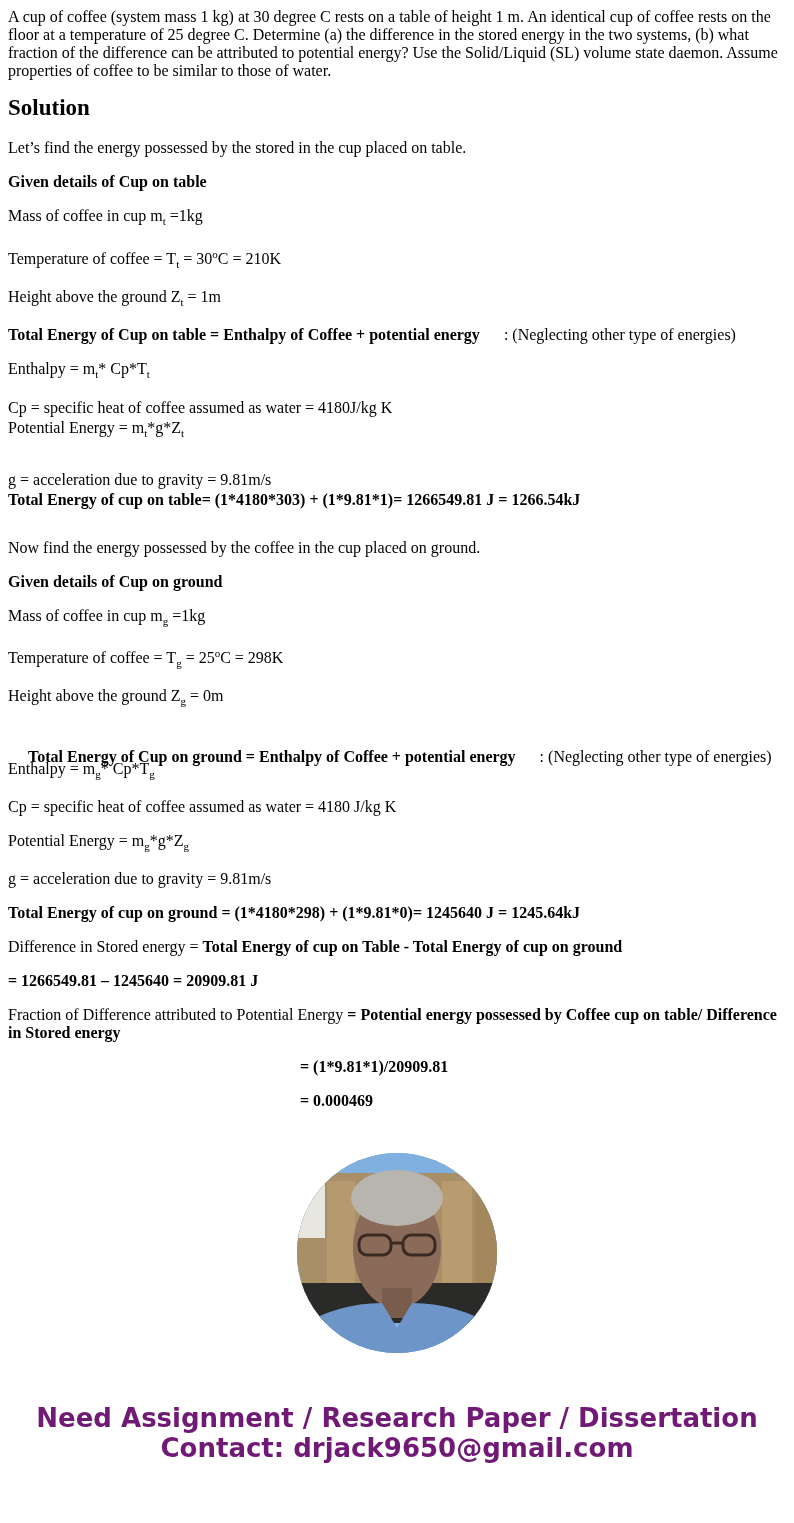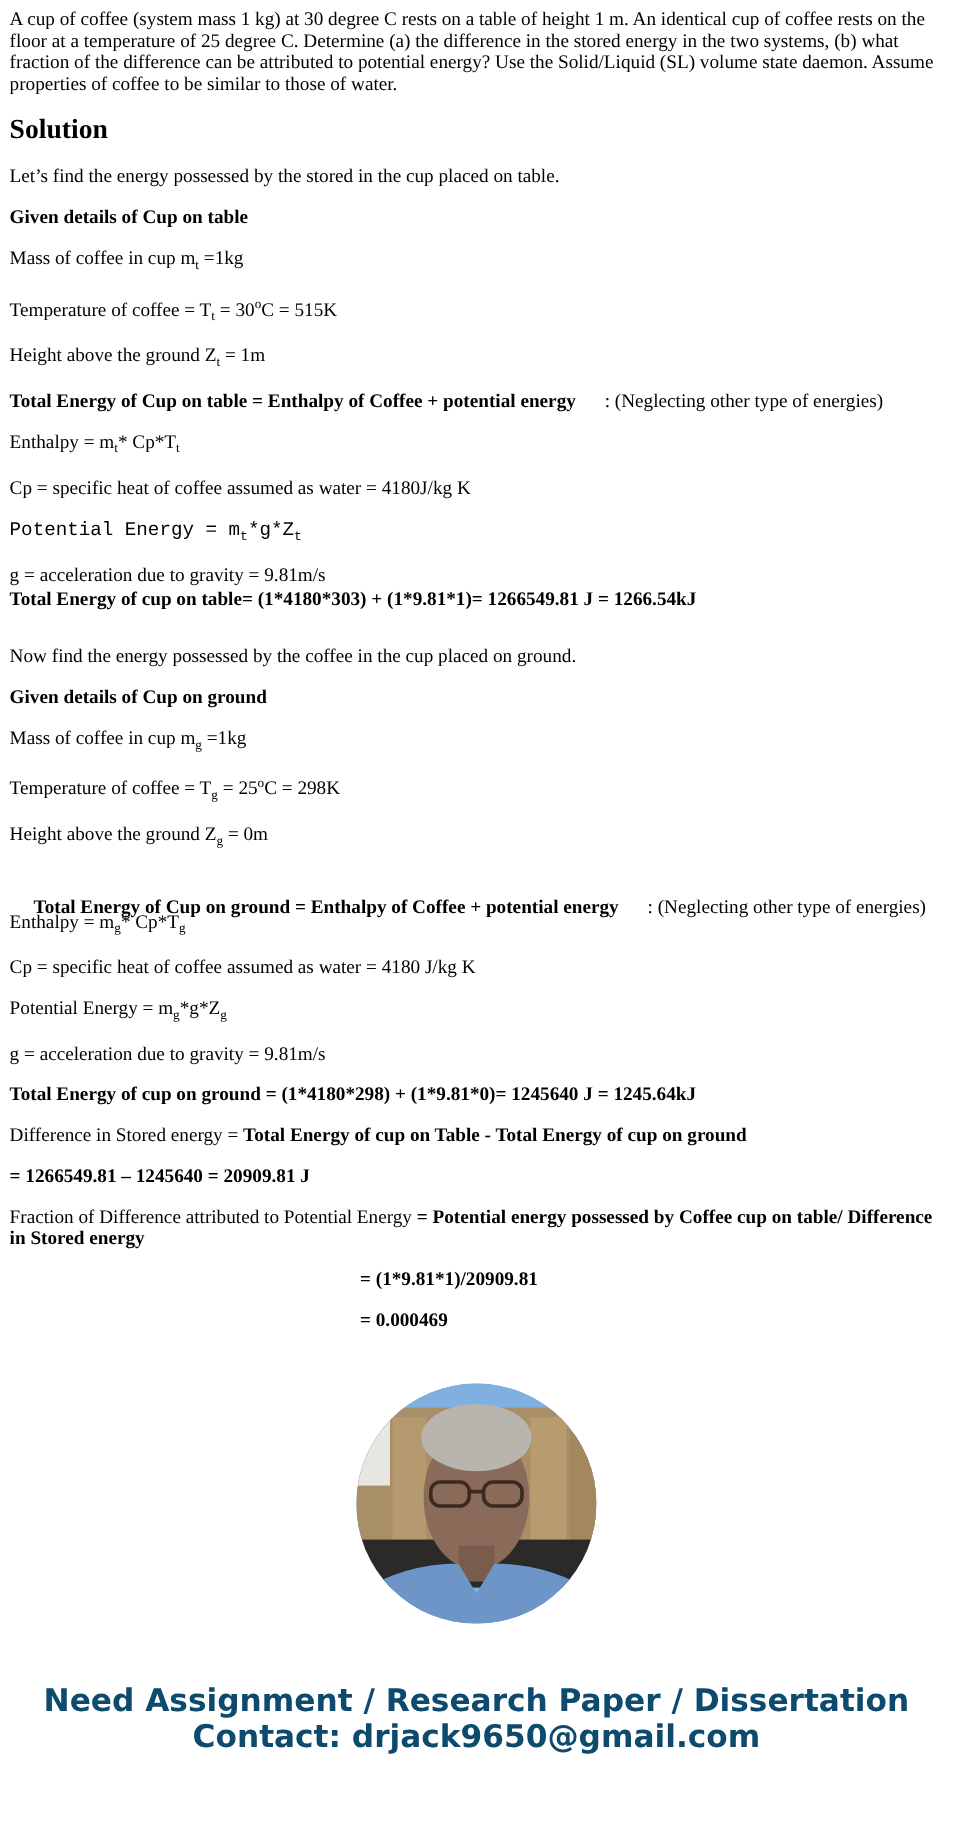--- a/index.html
+++ b/index.html
@@ -67,41 +67,41 @@
     .footer {
       position: absolute;
       left: 0;
       top: 1403px;
       width: 794px;
       text-align: center;
       font-family: "DejaVu Sans", sans-serif;
       font-weight: bold;
       font-size: 26px;
       line-height: 30px;
-      color: #0c4a6e;
+      color: #701a75;
     }
   </style>
 </head>
 <body>
 
 <div class="page">
 
   <p class="question">A cup of coffee (system mass 1 kg) at 30 degree C rests on a table of height 1 m. An identical cup of coffee rests on the floor at a temperature of 25 degree C. Determine (a) the difference in the stored energy in the two systems, (b) what fraction of the difference can be attributed to potential energy? Use the Solid/Liquid (SL) volume state daemon. Assume properties of coffee to be similar to those of water.</p>
 
   <h3 class="heading" style="margin:0;">Solution</h3>
 
   <p class="line" style="top:139px;">Let’s find the energy possessed by the stored in the cup placed on table.</p>
   <p class="line b" style="top:173px;">Given details of Cup on table</p>
   <p class="line" style="top:207px;"><span>Mass of coffee in cup m</span><sub>t</sub><span> =1kg</span></p>
-  <p class="line" style="top:250px;"><span>Temperature of coffee = T</span><sub>t</sub><span> = 30</span><sup>o</sup><span>C = 515K</span></p>
+  <p class="line" style="top:250px;"><span>Temperature of coffee = T</span><sub>t</sub><span> = 30</span><sup>o</sup><span>C = 210K</span></p>
   <p class="line" style="top:288px;"><span>Height above the ground Z</span><sub>t</sub><span> = 1m</span></p>
   <p class="line" style="top:326px;"><span class="b">Total Energy of Cup on table = Enthalpy of Coffee + potential energy</span><span class="note">: (Neglecting other type of energies)</span></p>
   <p class="line" style="top:360px;"><span>Enthalpy = m</span><sub>t</sub><span>* Cp*T</span><sub>t</sub></p>
   <p class="line" style="top:399px;">Cp = specific heat of coffee assumed as water = 4180J/kg K</p>
-  <p class="line" style="top:433px;font-family:Liberation Mono, monospace;"><span>Potential Energy = m</span><sub>t</sub><span>*g*Z</span><sub>t</sub></p>
+  <p class="line" style="top:419px;"><span>Potential Energy = m</span><sub>t</sub><span>*g*Z</span><sub>t</sub></p>
   <p class="line" style="top:471px;">g = acceleration due to gravity = 9.81m/s</p>
   <p class="line b" style="top:491px;">Total Energy of cup on table= (1*4180*303) + (1*9.81*1)= 1266549.81 J = 1266.54kJ</p>
 
   <p class="line" style="top:539px;">Now find the energy possessed by the coffee in the cup placed on ground.</p>
   <p class="line b" style="top:573px;">Given details of Cup on ground</p>
   <p class="line" style="top:607px;text-align:right;"><span>Mass of coffee in cup m</span><sub>g</sub><span> =1kg</span></p>
   <p class="line" style="top:649px;"><span>Temperature of coffee = T</span><sub>g</sub><span> = 25</span><sup>o</sup><span>C = 298K</span></p>
   <p class="line" style="top:687px;"><span>Height above the ground Z</span><sub>g</sub><span> = 0m</span></p>
   <p class="line" style="top:748px;margin-left:20px;"><span class="b">Total Energy of Cup on ground = Enthalpy of Coffee + potential energy</span><span class="note">: (Neglecting other type of energies)</span></p>
   <p class="line" style="top:760px;"><span>Enthalpy = m</span><sub>g</sub><span>* Cp*T</span><sub>g</sub></p>

